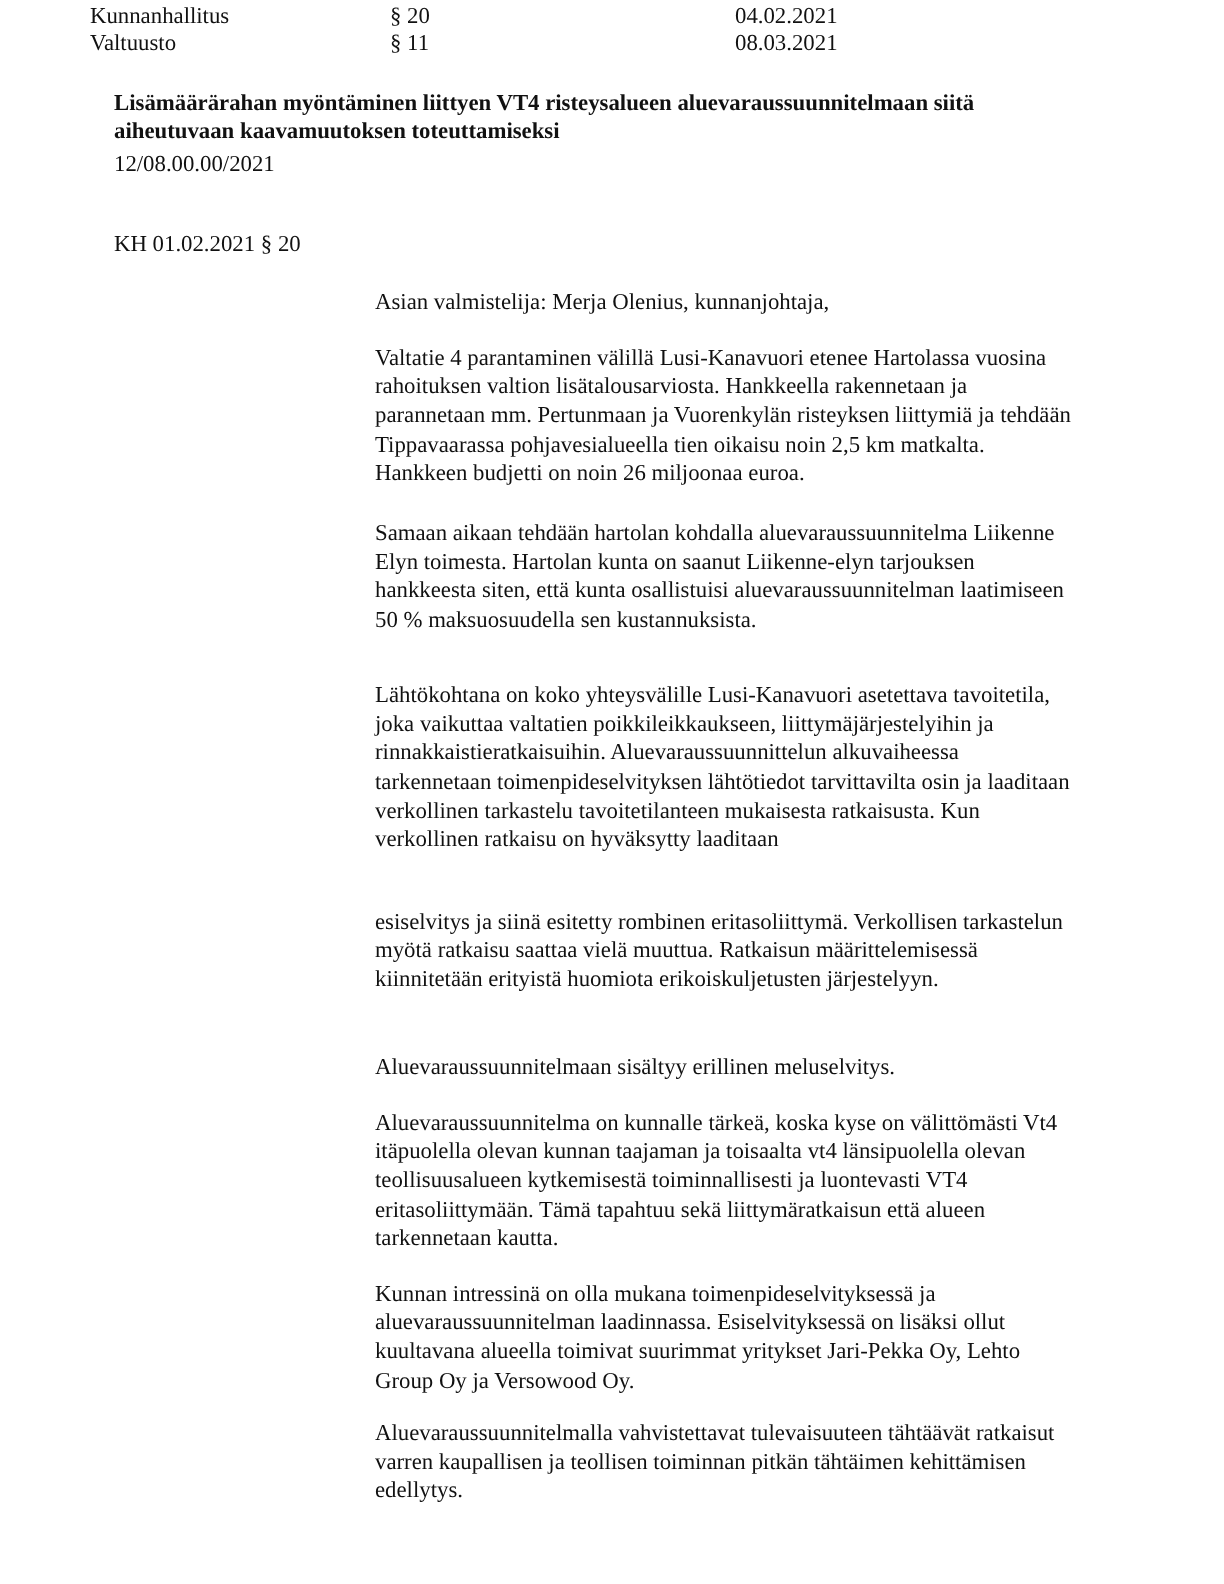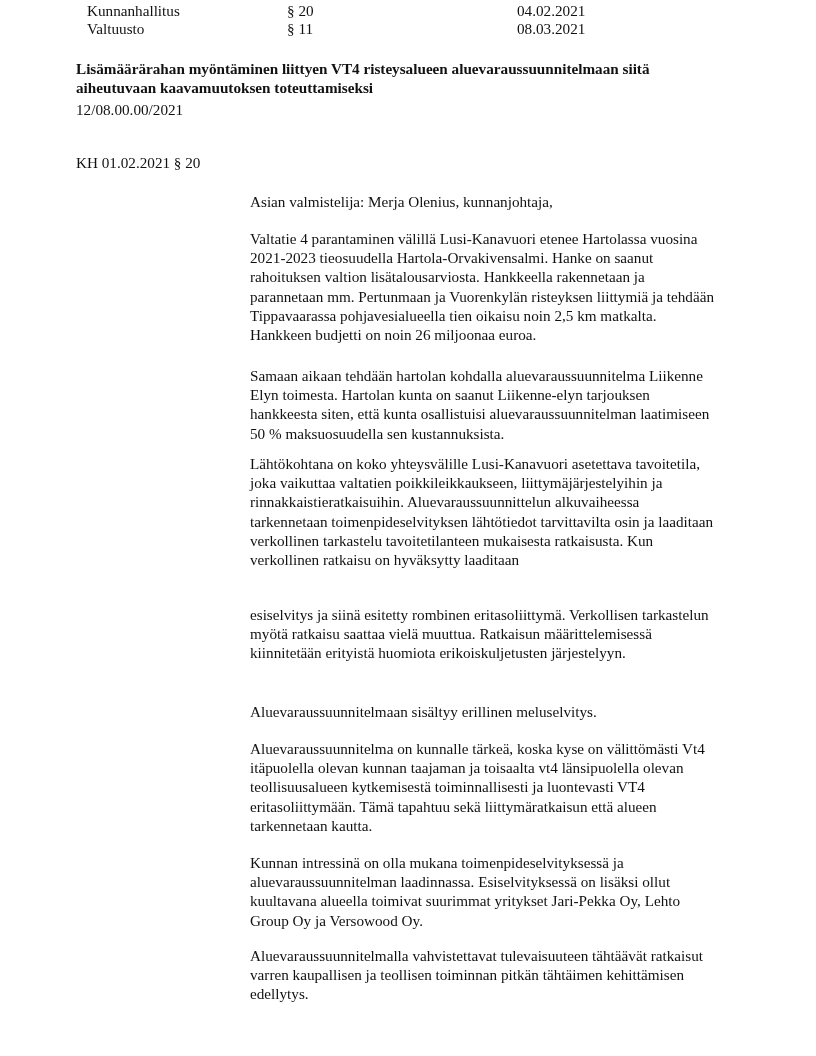--- a/index.html
+++ b/index.html
@@ -1,20 +1,20 @@
 <!DOCTYPE html>
 <html><head>
 <meta charset="utf-8">
 <style>
   html, body { margin:0; padding:0; background:#ffffff; }
   body { width:816px; height:1056px; position:relative; overflow:hidden;
          font-family:"Liberation Serif", "DejaVu Serif", serif; color:#111111; }
   .abs { position:absolute; }
   .t { font-size:15.2px; line-height:19px; white-space:nowrap; }
-  .hdr-row { position:absolute; left:87px; height:19px; width:700px;text-decoration:underline; }
+  .hdr-row { position:absolute; left:60px; height:19px; width:700px;text-decoration:underline; }
   .hdr-row span { position:absolute; top:0; font-size:15.2px; line-height:19px; white-space:nowrap; }
   .c1 { left:0; } .c2 { left:200px; } .c3 { left:430px; }
   .title { left:76px; top:59px; font-weight:bold; font-size:15.2px; line-height:21px; }
   .para { position:absolute; left:250px; font-size:15.2px; line-height:19.2px; }
   .para .line { display:block; white-space:nowrap; }
 </style>
 </head>
 <body>
 
 <div class="hdr-row" style="top:1px;">
@@ -33,28 +33,27 @@
   <div class="t" style="font-weight:bold;">aiheutuvaan kaavamuutoksen toteuttamiseksi</div>
 </div>
 
 <div class="abs t" style="left:76px; top:100px;">12/08.00.00/2021</div>
 <div class="abs t" style="left:76px; top:153px;">KH 01.02.2021 § 20</div>
 
 <div class="abs t" style="left:250px; top:192px;">Asian valmistelija: Merja Olenius, kunnanjohtaja,</div>
 
 <div class="para" style="top:229px;">
   <span class="line">Valtatie 4 parantaminen välillä Lusi-Kanavuori etenee Hartolassa vuosina</span>
-  <span class="line">2021-2023 tieosuudella Hartola-Orvakivensalmi. Hanke on saanut</span>
   <span class="line">rahoituksen valtion lisätalousarviosta. Hankkeella rakennetaan ja</span>
   <span class="line">parannetaan mm. Pertunmaan ja Vuorenkylän risteyksen liittymiä ja tehdään</span>
   <span class="line">Tippavaarassa pohjavesialueella tien oikaisu noin 2,5 km matkalta.</span>
   <span class="line">Hankkeen budjetti on noin 26 miljoonaa euroa.</span>
 </div>
 
-<div class="para" style="top:346px;margin-top:20px;">
+<div class="para" style="top:346px;">
   <span class="line">Samaan aikaan tehdään hartolan kohdalla aluevaraussuunnitelma Liikenne</span>
   <span class="line">Elyn toimesta. Hartolan kunta on saanut Liikenne-elyn tarjouksen</span>
   <span class="line">hankkeesta siten, että kunta osallistuisi aluevaraussuunnitelman laatimiseen</span>
   <span class="line">50 % maksuosuudella sen kustannuksista.</span>
 </div>
 
 <div class="para" style="top:454px;">
   <span class="line">Lähtökohtana on koko yhteysvälille Lusi-Kanavuori asetettava tavoitetila,</span>
   <span class="line">joka vaikuttaa valtatien poikkileikkaukseen, liittymäjärjestelyihin ja</span>
   <span class="line">rinnakkaistieratkaisuihin. Aluevaraussuunnittelun alkuvaiheessa</span>

